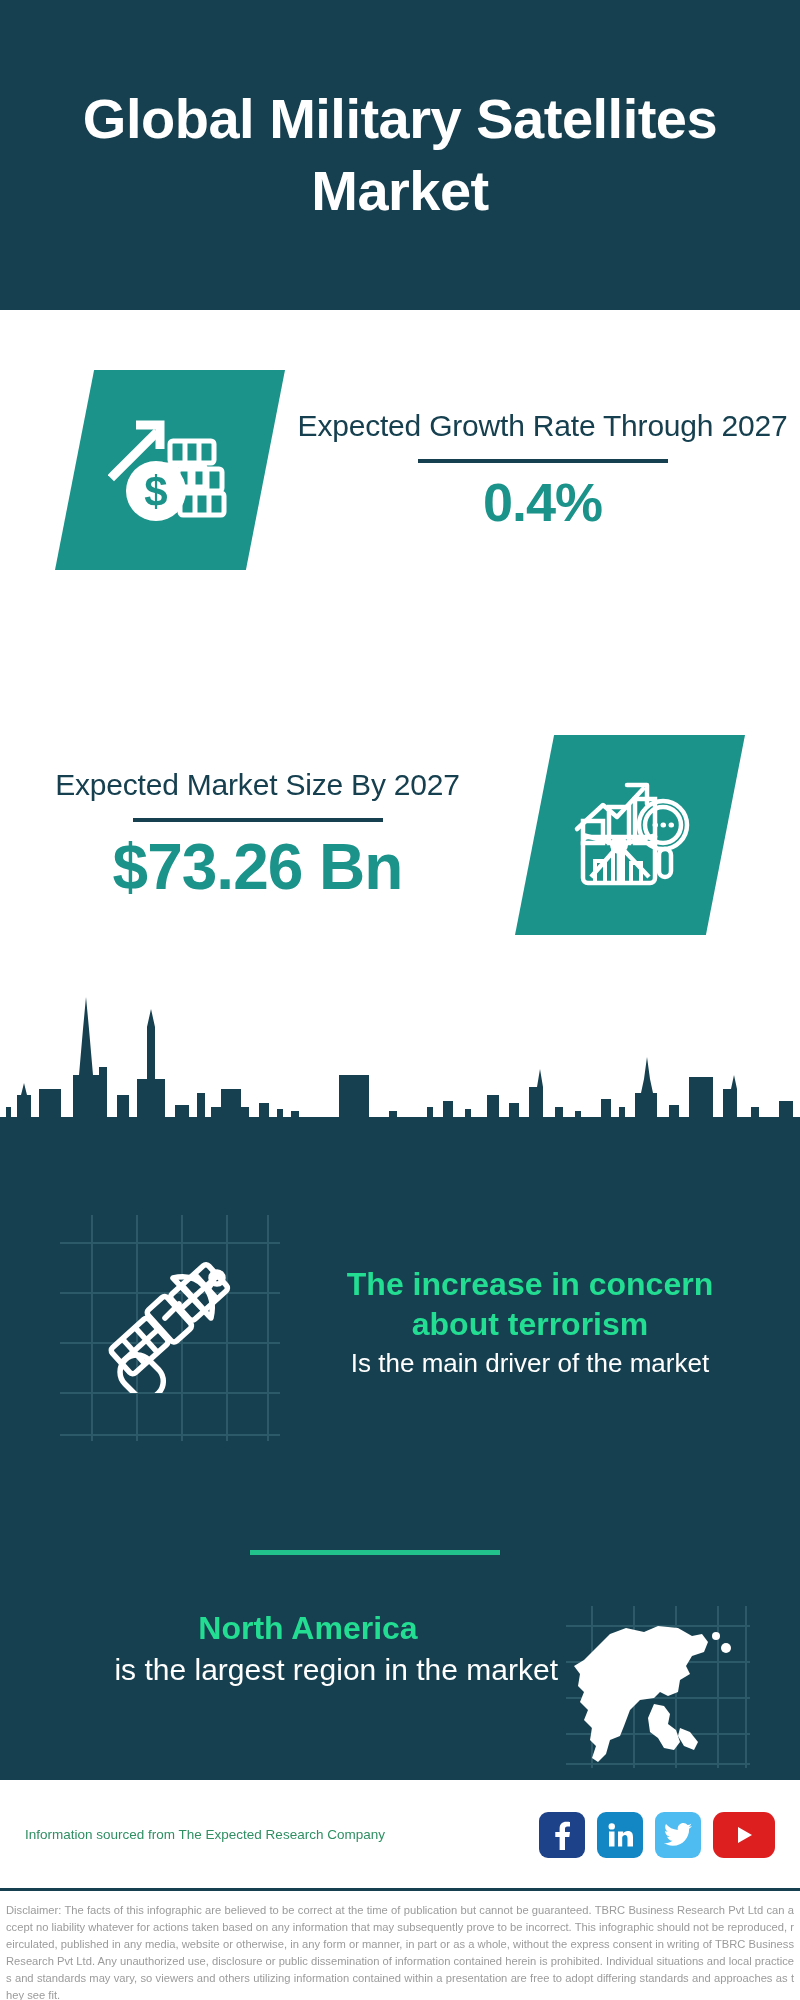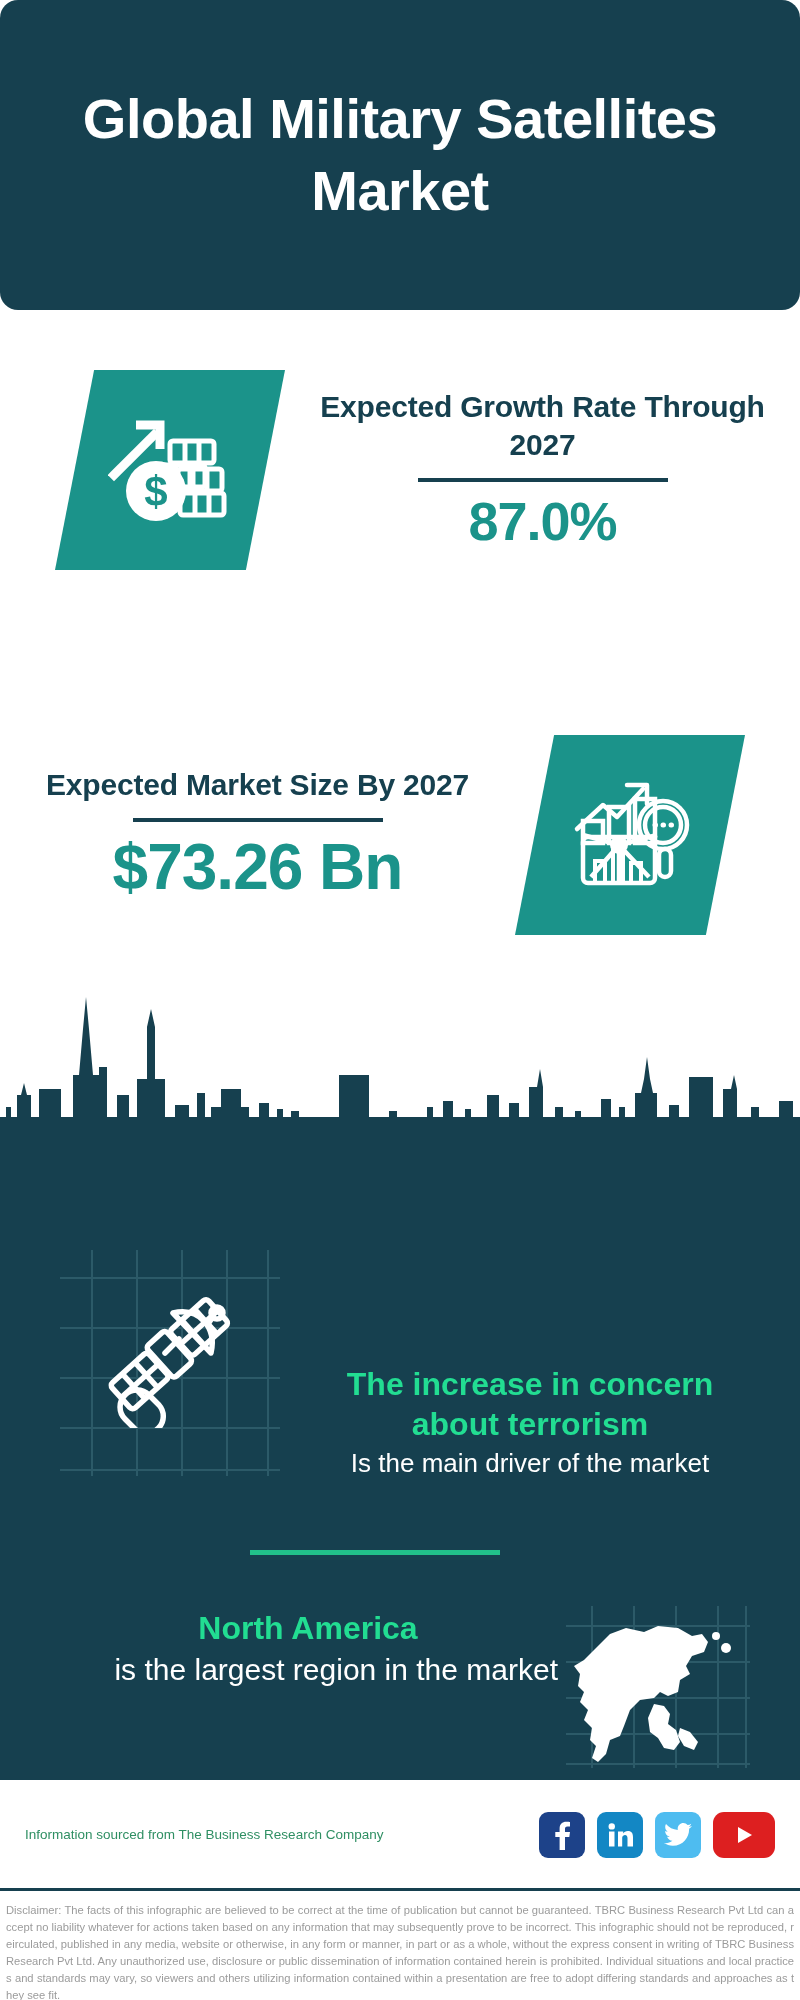--- a/index.html
+++ b/index.html
@@ -10,21 +10,21 @@
   }
   body { width: 800px; height: 2000px; position: relative; overflow: hidden; }
 
   .page { width: 800px; height: 2000px; position: relative; background:#fff; }
 
   
   .header {
     position: absolute; left:0; top:0; width:800px; height:310px;
     background:#16404f;
     display:flex; flex-direction:column;
-    align-items:center; justify-content:center;border-radius:18px;
+    align-items:center; justify-content:center;
   }
   .header-title {
     color:#ffffff;
     font-size:56px;
     font-weight:bold;
     line-height:1.28;
     text-align:center;
     letter-spacing:-0.5px;
     max-width:640px;
   }
@@ -43,21 +43,21 @@
     clip-path: polygon(17% 0, 100% 0, 83% 100%, 0% 100%);
   }
   .para-inner {
     position:absolute; inset:0;
     display:flex; align-items:center; justify-content:center;
   }
   .stat1 .para-icon { margin-left:55px; }
 
   .stat-text { flex:1; display:flex; flex-direction:column; align-items:center; }
   .stat-label {
-    color:#16404f; font-size:30px; font-weight:bold; line-height:1.28;
+    color:#16404f; font-size:30px; font-weight:normal; line-height:1.28;
     text-align:center; letter-spacing:-0.2px;
   }
   .stat-rule {
     width:250px; height:4px; background:#16404f; margin:14px 0 8px;
   }
   .stat-value {
     color:#1b938a; font-size:54px; font-weight:bold; letter-spacing:-1px;
   }
 
   
@@ -74,21 +74,21 @@
     position:absolute; left:0; top:985px; width:800px; height:795px;
   }
   .skyline { position:absolute; left:0; top:0; width:800px; height:150px; }
   .dark-body {
     position:absolute; left:0; top:145px; width:800px; height:650px;
     background:#16404f;
   }
 
   .driver-row {
     position:absolute; left:0; top:165px; width:800px; height:330px;
-    display:flex; align-items:flex-end;
+    display:flex; align-items:center;
   }
   .grid-icon {
     width:260px; height:250px; position:relative; flex:0 0 auto;
     margin-left:40px; margin-top:10px;
   }
   .grid-bg { position:absolute; inset:0; }
   .grid-glyph {
     position:absolute; inset:0; display:flex; align-items:center; justify-content:center;
   }
   .driver-text { flex:1; padding-right:40px; text-align:center; padding-top:14px; }
@@ -177,21 +177,21 @@
               <line x1="101" y1="80" x2="101" y2="102"></line>
           </g>
           <circle cx="48" cy="78" r="30" fill="#fff"></circle>
           <text x="48" y="93" font-size="42" font-weight="bold" text-anchor="middle" fill="#1b938a" font-family="Liberation Sans, sans-serif">$</text>
         </svg>
       </div>
     </div>
     <div class="stat-text">
       <div class="stat-label">Expected Growth Rate Through 2027</div>
       <div class="stat-rule"></div>
-      <div class="stat-value">87.0%</div>
+      <div class="stat-value">0.4%</div>
     </div>
   </div>
 
   <div class="stat2">
     <div class="para-icon">
       <div class="para-shape"></div>
       <div class="para-inner">
         <svg width="130" height="125" viewBox="0 0 130 125" fill="none" stroke="#fff" stroke-width="4.5">
           <path d="M12 56 L38 32 L52 44 L78 16" stroke-linecap="round" stroke-linejoin="round"></path>
           <path d="M62 12 L82 12 L82 31" stroke-linecap="round" stroke-linejoin="round" fill="none"></path>
@@ -303,21 +303,21 @@
             <circle cx="44" cy="72" r="4"></circle>
               <circle cx="36" cy="88" r="3"></circle>
           </g>
         </svg>
       </div>
     </div>
   </div>
 
   <div class="footer">
     <div class="footer-src">
-      <div class="footer-line">Information sourced from The Business Research Company</div>
+      <div class="footer-line">Information sourced from The Expected Research Company</div>
     </div>
     <div class="socials">
       <div class="soc fb">
         <svg width="24" height="30" viewBox="0 0 24 30">
           <path fill="#fff" d="M15 30V17h4.3l.7-5H15V8.8c0-1.5.4-2.4 2.5-2.4H20V1.9C19.6 1.9 18 1.7 16.2 1.7c-3.9 0-6.6 2.4-6.6 6.7V12H5.3v5h4.3v13H15z"></path>
         </svg>
       </div>
       <div class="soc li">
         <svg width="26" height="26" viewBox="0 0 26 26">
           <rect x="2" y="9.5" width="5.5" height="15" fill="#fff"></rect>

